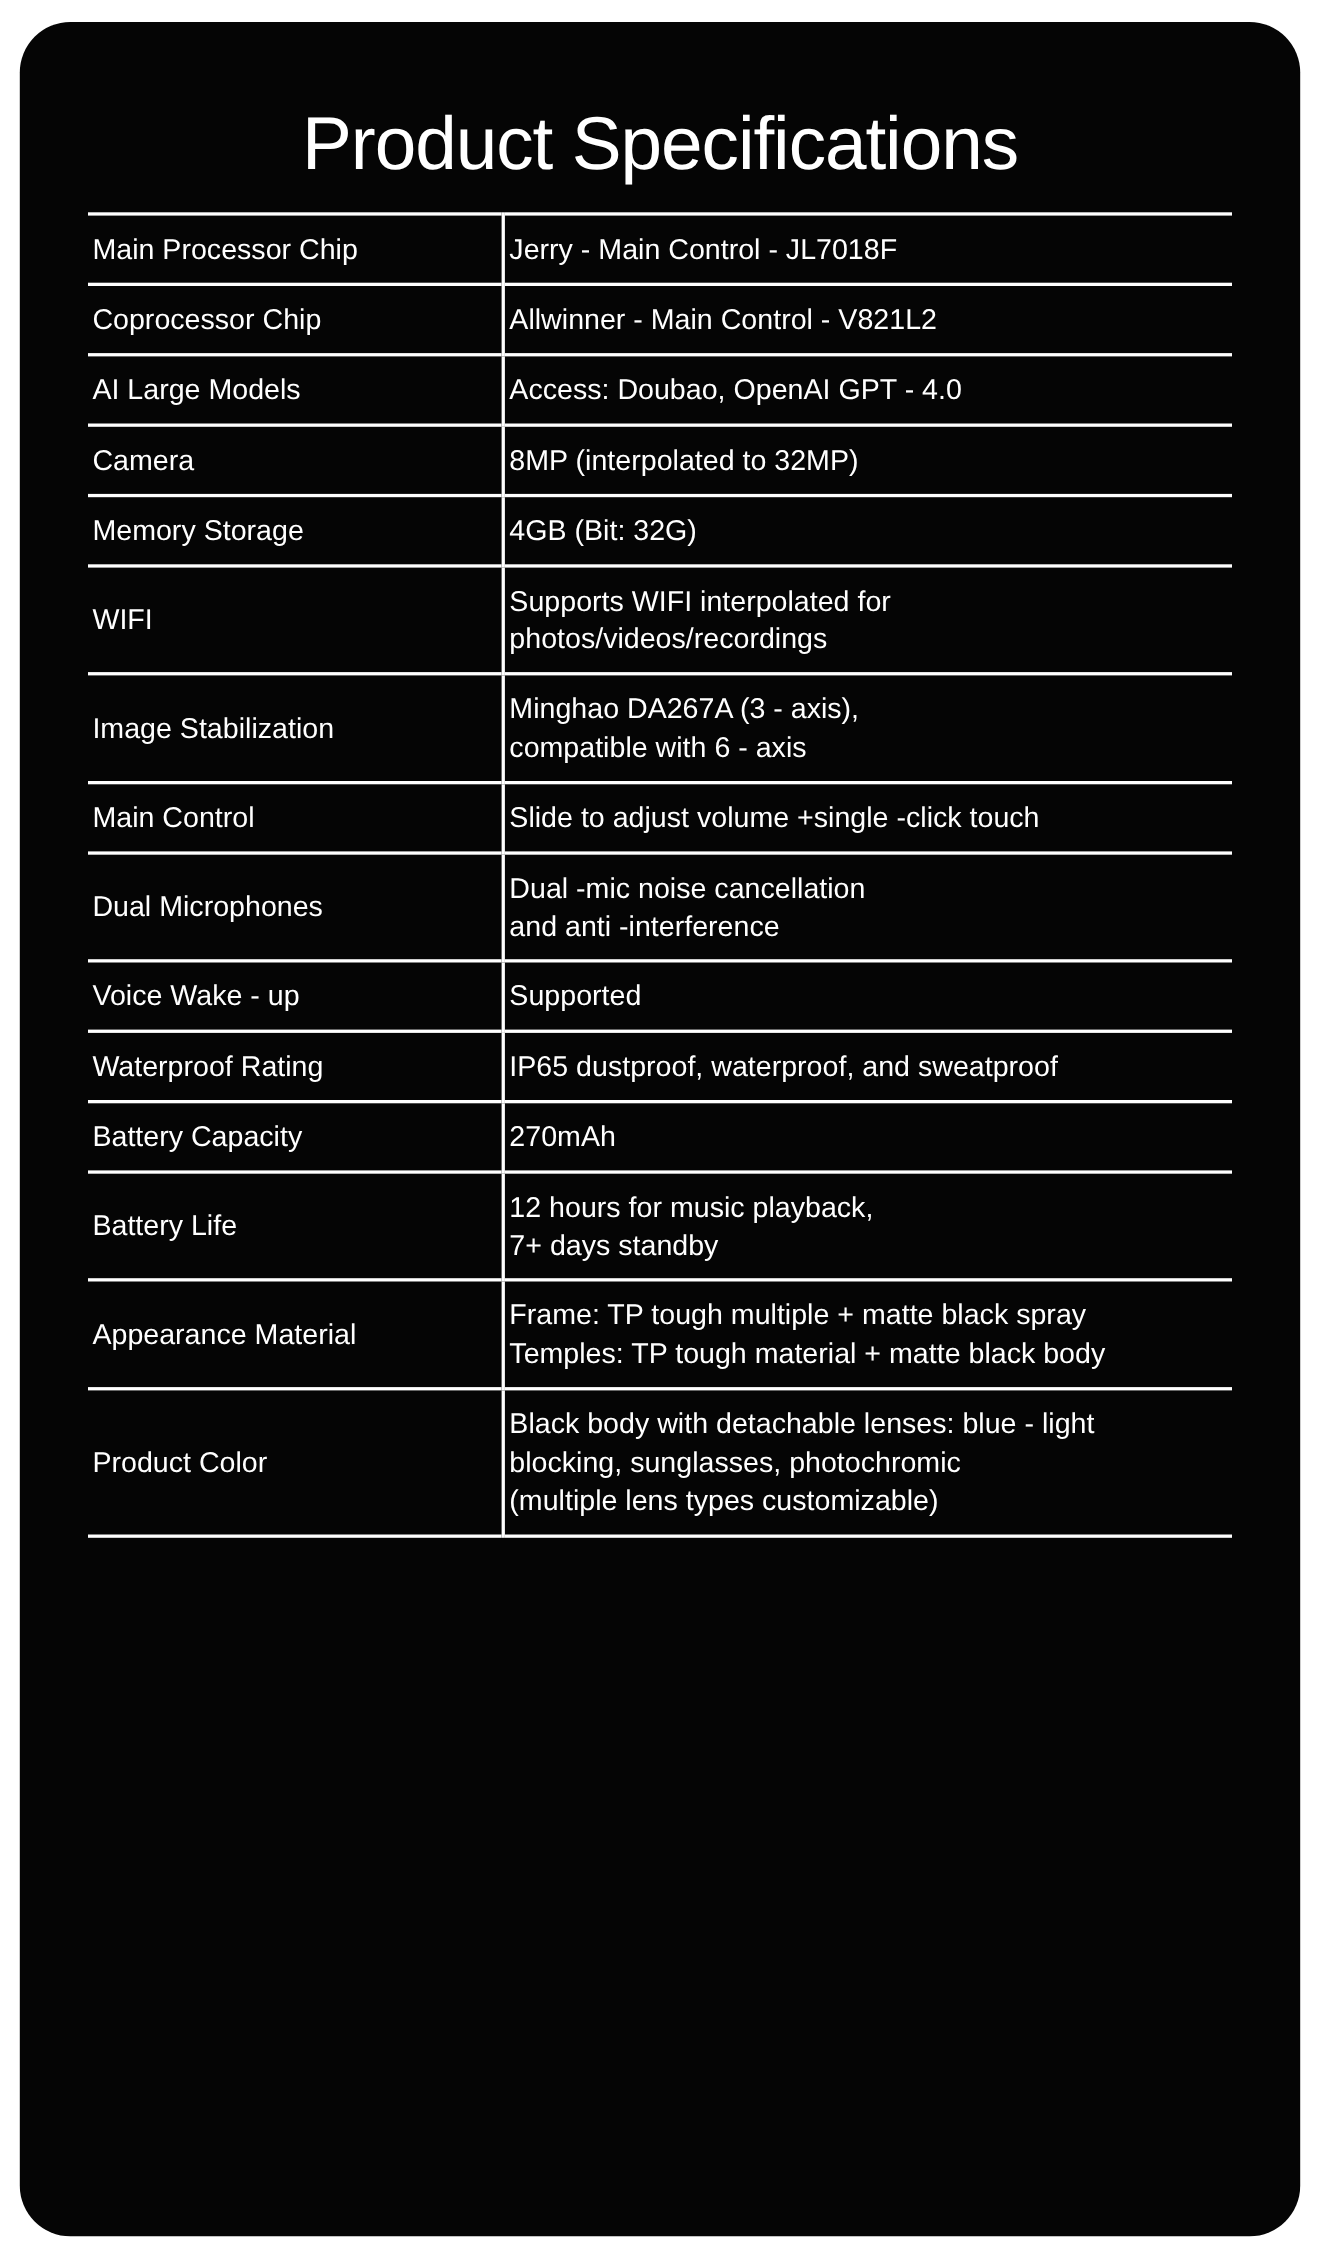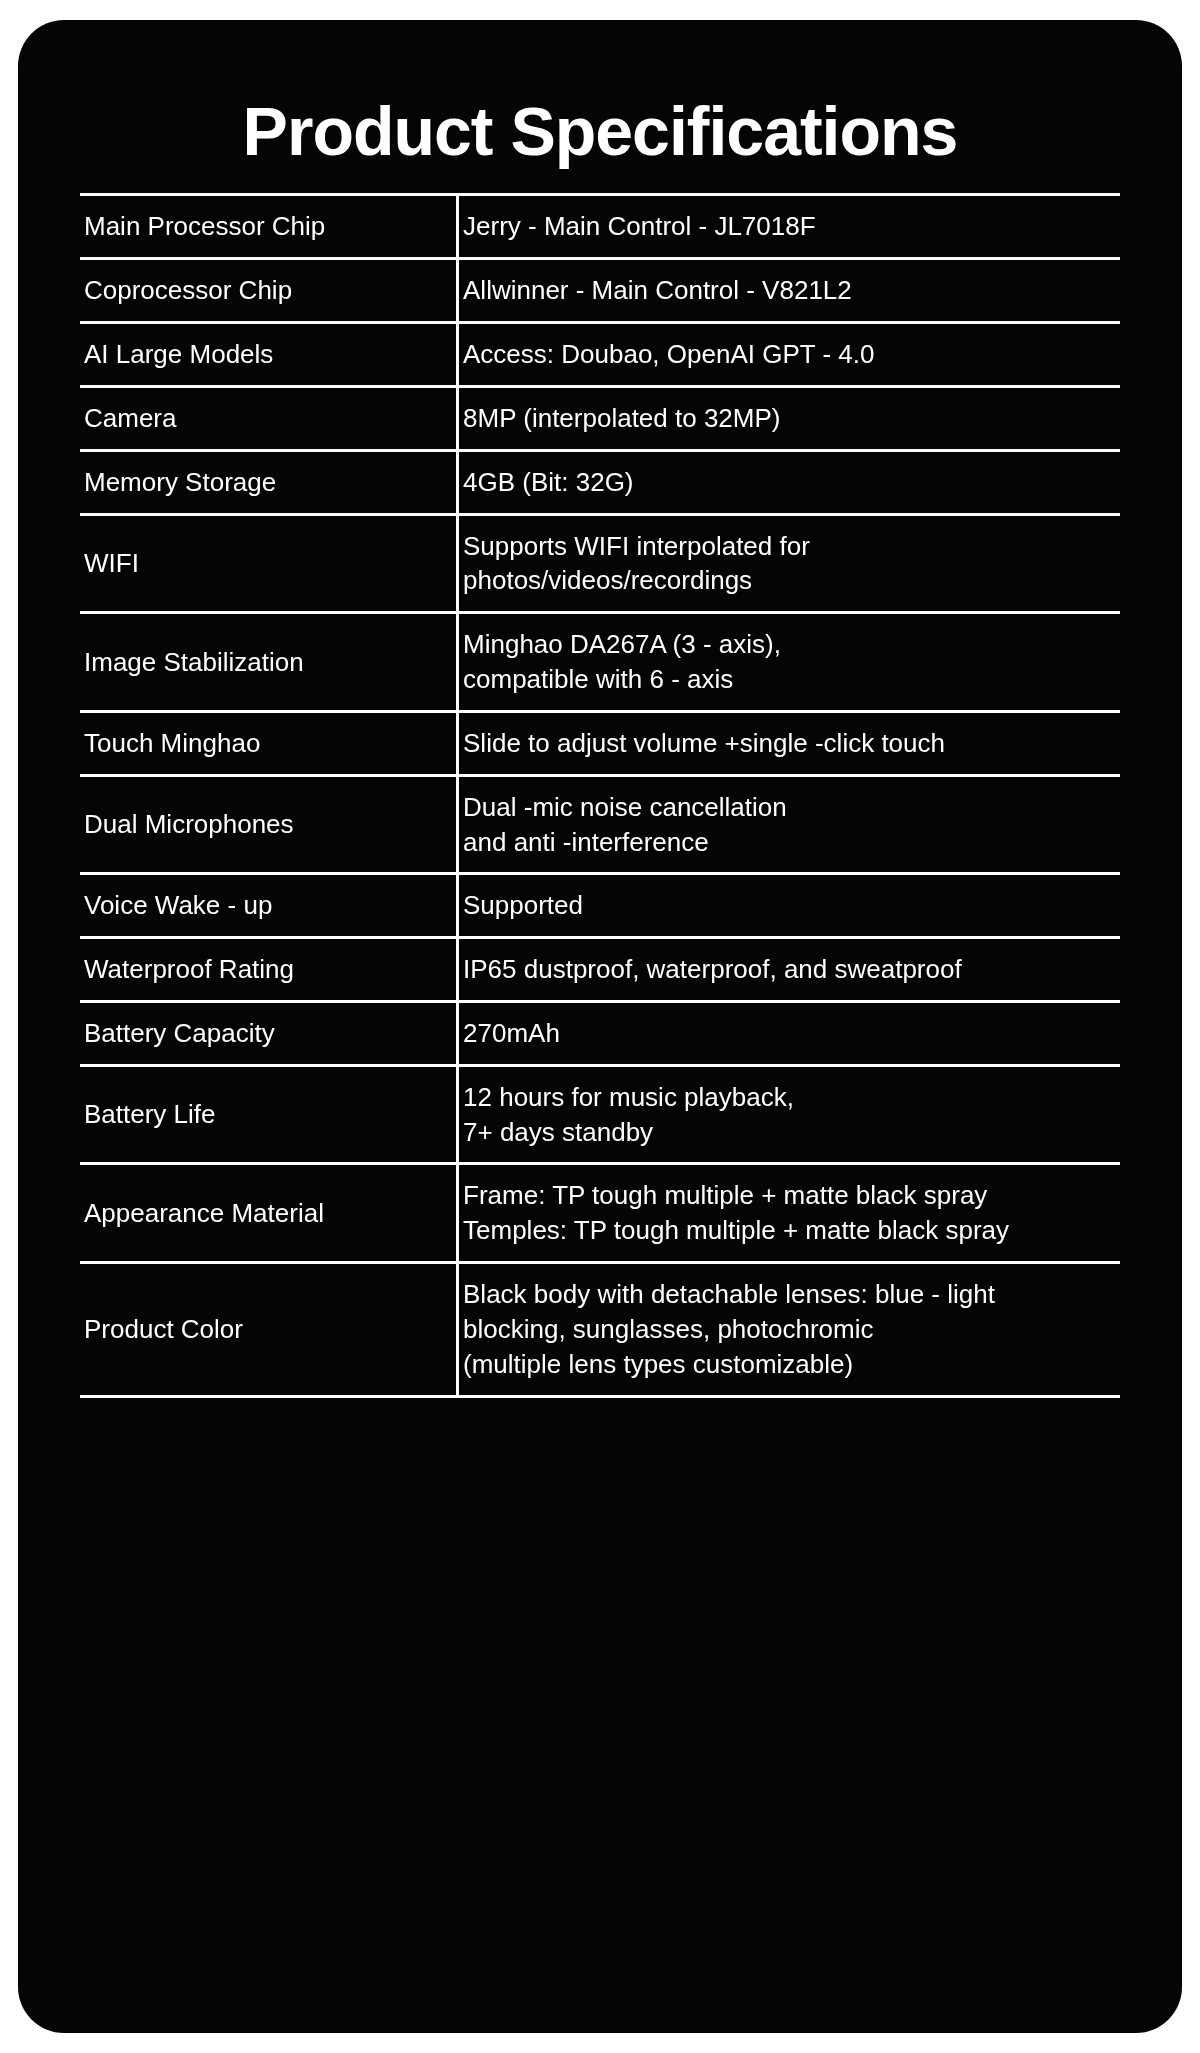--- a/index.html
+++ b/index.html
@@ -27,21 +27,21 @@
     height: 100%;
     background: #050505;
     border-radius: 46px;
     box-sizing: border-box;
     padding: 58px 62px 40px 62px;
     overflow: hidden;
   }
   .spec-title {
     color: #ffffff;
     font-size: 68px;
-    font-weight: bold;
+    font-weight: normal;
     letter-spacing: -1px;
     text-align: center;
     margin: 18px 0 26px 0;
     line-height: 1.05;
   }
   table.spec-table {
     width: 100%;
     border-collapse: collapse;
     table-layout: fixed;
   }
@@ -120,21 +120,21 @@
             </td>
           </tr>
           <tr>
             <td class="label-cell">Image Stabilization</td>
             <td class="value-cell">
               <span class="line">Minghao DA267A (3 - axis),</span>
               <span class="line">compatible with 6 - axis</span>
             </td>
           </tr>
           <tr>
-            <td class="label-cell">Touch Minghao</td>
+            <td class="label-cell">Main Control</td>
             <td class="value-cell">
               <span class="line">Slide to adjust volume +single -click touch</span>
             </td>
           </tr>
           <tr>
             <td class="label-cell">Dual Microphones</td>
             <td class="value-cell">
               <span class="line">Dual -mic noise cancellation</span>
               <span class="line">and anti -interference</span>
             </td>
@@ -161,21 +161,21 @@
             <td class="label-cell">Battery Life</td>
             <td class="value-cell">
               <span class="line">12 hours for music playback,</span>
               <span class="line">7+ days standby</span>
             </td>
           </tr>
           <tr>
             <td class="label-cell">Appearance Material</td>
             <td class="value-cell">
               <span class="line">Frame: TP tough multiple + matte black spray</span>
-              <span class="line">Temples: TP tough multiple + matte black spray</span>
+              <span class="line">Temples: TP tough material + matte black body</span>
             </td>
           </tr>
           <tr>
             <td class="label-cell">Product Color</td>
             <td class="value-cell">
               <span class="line">Black body with detachable lenses: blue - light</span>
               <span class="line">blocking, sunglasses, photochromic</span>
               <span class="line">(multiple lens types customizable)</span>
             </td>
           </tr>

